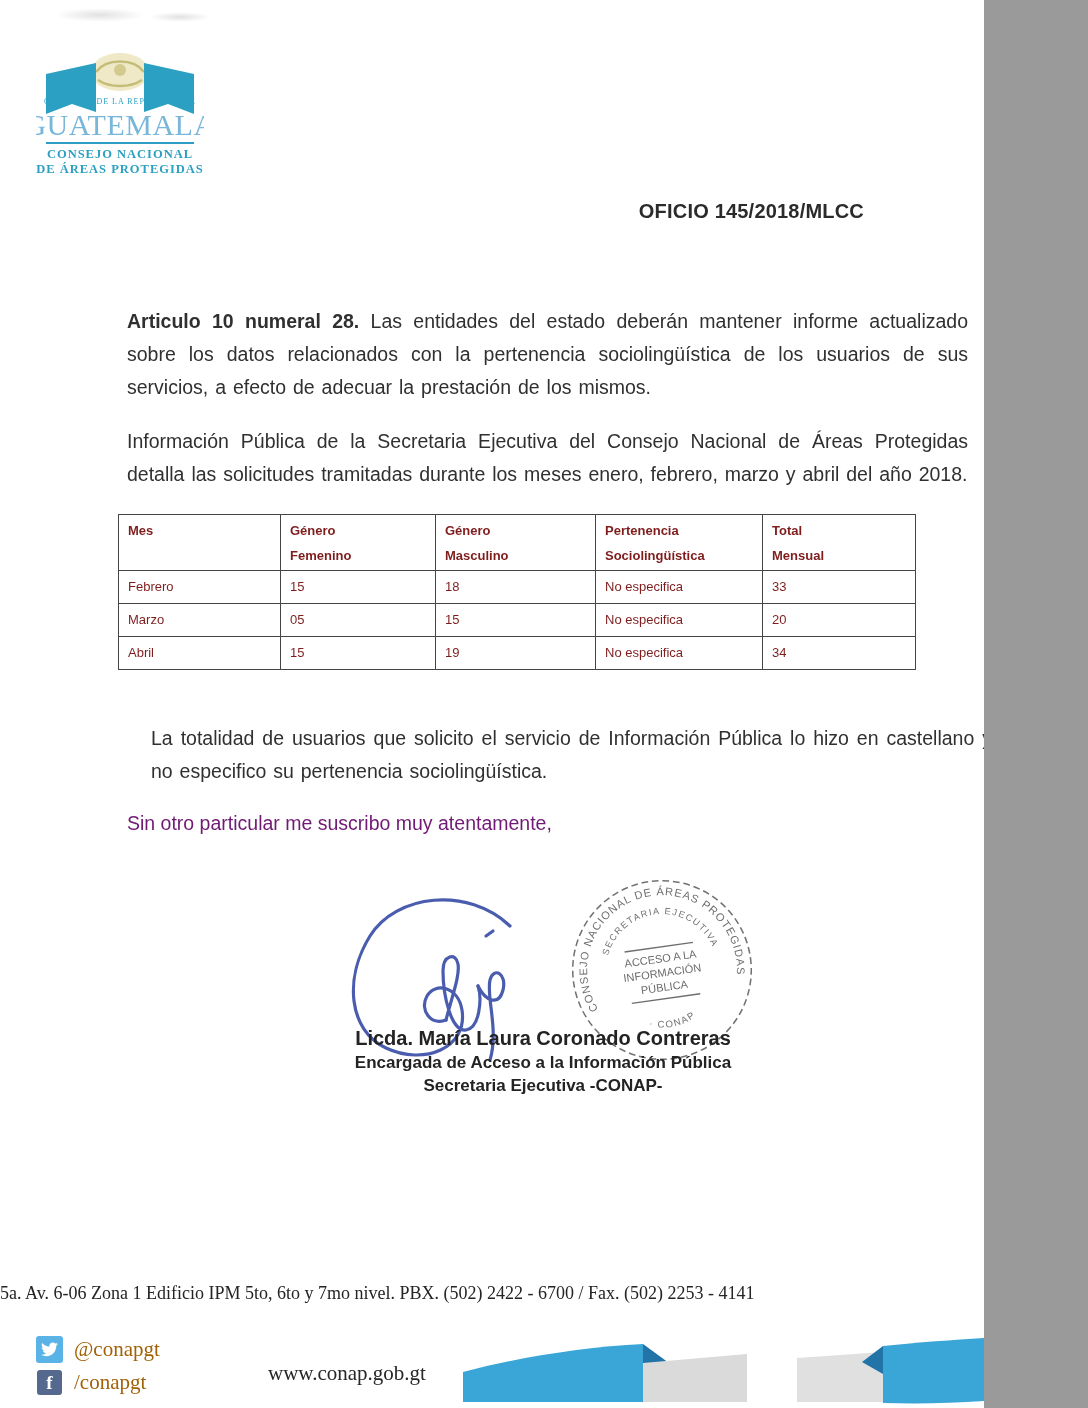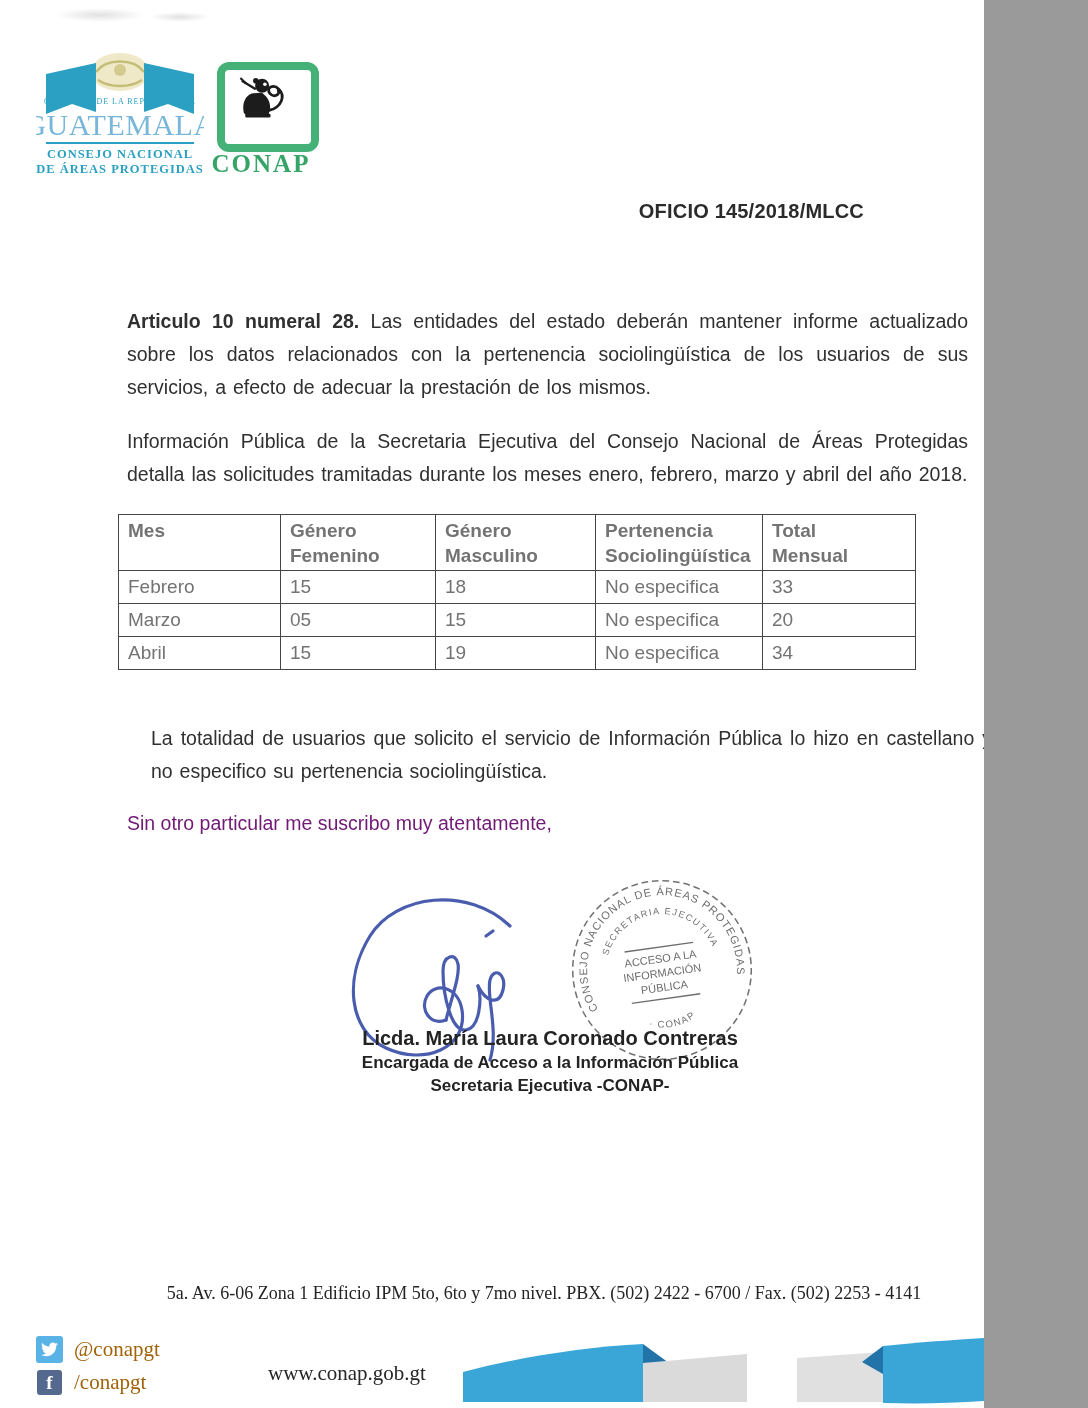--- a/index.html
+++ b/index.html
@@ -27,33 +27,33 @@
         color:#303030;word-spacing:1.5px;}
   .p1{top:305px;}
   .p2{top:425px;}
   .p3{top:722px;margin-left:24px;}
   .closing{left:127px;top:812px;font-size:19.5px;color:#701a75;}
 
   
   .dtable-wrap{left:118px;top:514px;}
   table.dtable{border-collapse:collapse;table-layout:fixed;width:797px;}
   .dtable th,.dtable td{border:1.6px solid #454545;text-align:left;vertical-align:top;
-        font-size:19px;color:#737373;padding:3px 8px 2px 9px;}
+        font-size:13px;color:#7f1d1d;padding:3px 8px 2px 9px;}
   .dtable th{font-weight:bold;white-space:pre-line;line-height:25px;height:50px;}
   .dtable td{height:27px;line-height:26px;}
 
   
   .sig-svg{left:338px;top:878px;width:235px;height:205px;}
   .stamp-svg{left:566px;top:874px;width:192px;height:192px;opacity:.88;transform:rotate(-8deg);}
-  .signer{left:340px;top:1026px;width:420px;text-align:center;color:#232323;}
+  .signer{left:333px;top:1026px;width:420px;text-align:center;color:#232323;}
   .signer .name{font-size:20px;font-weight:bold;line-height:25px;}
   .signer .role{font-size:17px;font-weight:bold;line-height:23px;}
 
   
-  .address{left:0;top:1283px;width:1088px;text-align:center;
+  .address{left:0;top:1283px;width:1088px;
            font-family:"Liberation Serif","DejaVu Serif",serif;font-size:18px;color:#242424;}
   .social-icon{width:27px;height:27px;border-radius:3px;display:flex;align-items:center;justify-content:center;}
   .tw{left:36px;top:1336px;background:#5ab3e6;}
   .fb{left:37px;top:1370px;width:25px;height:25px;background:#55688e;}
   .fb-f{color:#fff;font-family:"Liberation Serif","DejaVu Serif",serif;font-weight:bold;font-size:19px;line-height:25px;}
   .handle{font-family:"Liberation Serif","DejaVu Serif",serif;font-size:21px;color:#a16207;}
   .h-tw{left:74px;top:1337px;}
   .h-fb{left:74px;top:1370px;}
   .website{left:268px;top:1361px;font-family:"Liberation Serif","DejaVu Serif",serif;font-size:21px;color:#272727;}
   .ribbon-svg{left:455px;top:1330px;width:633px;height:78px;}
@@ -75,35 +75,20 @@
       <polygon points="10,24 60,13 60,62 36,54 10,64" fill="#2ba0c2"></polygon>
       <polygon points="158,24 108,13 108,62 132,54 158,64" fill="#2ba0c2"></polygon>
       <text x="84" y="54" text-anchor="middle" font-family="Liberation Serif,serif" font-size="8" letter-spacing="1" fill="#2ba0c2">GOBIERNO DE LA REPÚBLICA DE</text>
       <text x="84" y="85" text-anchor="middle" font-family="Liberation Serif,serif" font-size="30" fill="#78b6da" letter-spacing="0.5">GUATEMALA</text>
       <rect x="10" y="92" width="148" height="2" fill="#2ba0c2"></rect>
       <text x="84" y="108" text-anchor="middle" font-family="Liberation Serif,serif" font-weight="bold" font-size="12.5" letter-spacing="1" fill="#2ba0c2">CONSEJO NACIONAL</text>
       <text x="84" y="123" text-anchor="middle" font-family="Liberation Serif,serif" font-weight="bold" font-size="12.5" letter-spacing="1" fill="#2ba0c2">DE ÁREAS PROTEGIDAS</text>
     </svg>
   </div>
 
-  <div class="abs conap-logo">
-    <div class="conap-frame">
-      <svg width="70" height="58" viewBox="0 0 100 80" style="position:absolute;left:0;top:0;">
-        <path d="M38,32 C28,36 24,48 27,60 L30,63 L62,63 L64,56 C66,45 60,35 52,31 Z" fill="#1c1c1c"></path>
-        <circle cx="53" cy="21" r="10" fill="#1c1c1c"></circle>
-        <circle cx="57" cy="19" r="2.6" fill="#ffffff"></circle>
-        <circle cx="44" cy="14" r="4" fill="#1c1c1c"></circle>
-        <path d="M24,14 L44,26" stroke="#1c1c1c" stroke-width="3.4"></path>
-        <path d="M22,10 L30,18" stroke="#1c1c1c" stroke-width="3"></path>
-        <path d="M64,56 C80,52 87,36 77,26 C69,18 58,24 64,32 C70,39 79,34 76,27" fill="none" stroke="#1c1c1c" stroke-width="4" stroke-linecap="round"></path>
-        <rect x="29" y="61" width="36" height="5.5" rx="2" fill="#1c1c1c"></rect>
-      </svg>
-    </div>
-    <div class="conap-word">CONAP</div>
-  </div>
 
   <div class="abs oficio">OFICIO 145/2018/MLCC</div>
 
   <div class="abs para p1"><b>Articulo 10 numeral 28.</b><span> Las entidades del estado deberán mantener informe actualizado sobre los datos relacionados con la pertenencia sociolingüística de los usuarios de sus servicios, a efecto de adecuar la prestación de los mismos.</span></div>
 
   <div class="abs para p2">Información Pública de la Secretaria Ejecutiva del Consejo Nacional de Áreas Protegidas detalla las solicitudes tramitadas durante los meses enero, febrero, marzo y abril del año 2018.</div>
 
   <div class="abs dtable-wrap">
     <table class="dtable">
       <colgroup>

